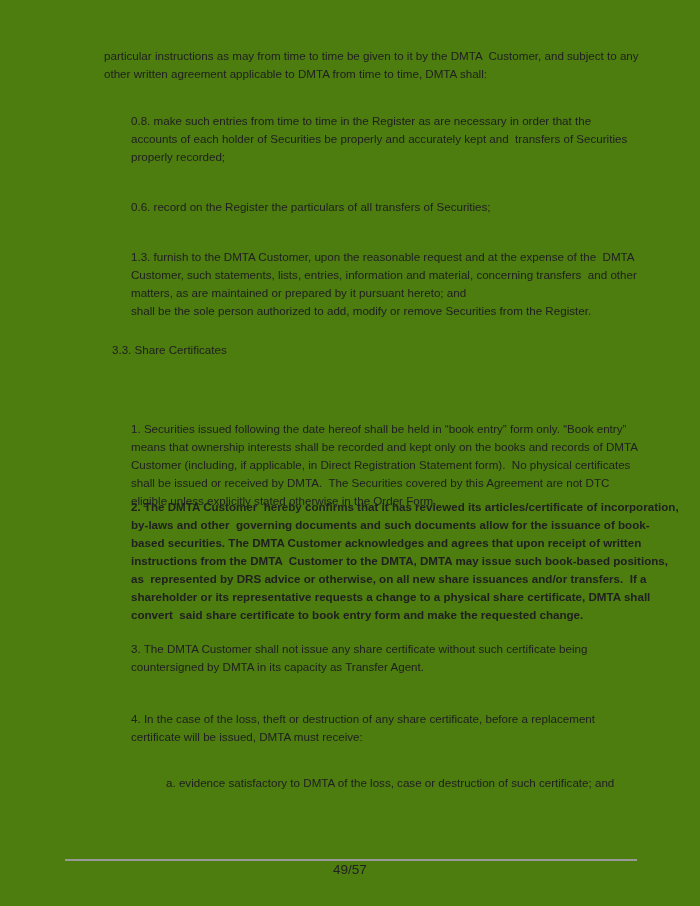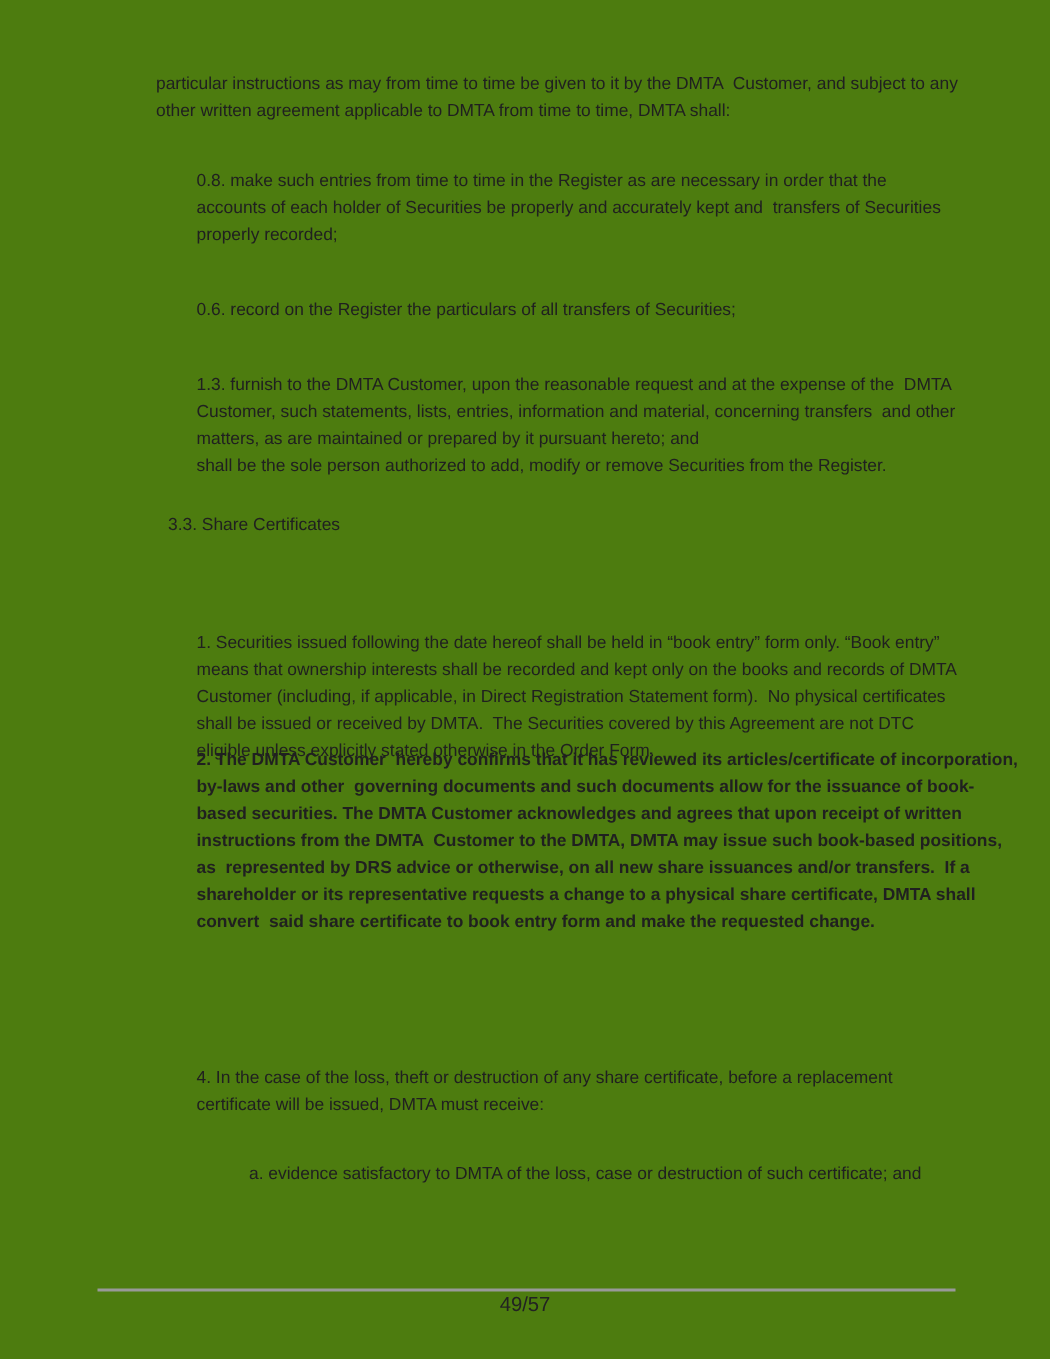--- a/index.html
+++ b/index.html
@@ -80,20 +80,22 @@
 eligible unless explicitly stated otherwise in the Order Form.</p>
 
   <p class="block clause-2">2. The DMTA Customer  hereby confirms that it has reviewed its articles/certificate of incorporation,
 by-laws and other  governing documents and such documents allow for the issuance of book-
 based securities. The DMTA Customer acknowledges and agrees that upon receipt of written
 instructions from the DMTA  Customer to the DMTA, DMTA may issue such book-based positions,
 as  represented by DRS advice or otherwise, on all new share issuances and/or transfers.  If a
 shareholder or its representative requests a change to a physical share certificate, DMTA shall
 convert  said share certificate to book entry form and make the requested change.</p>
 
+  <p class="block clause-3">3. The DMTA Customer shall not issue any share certificate without such certificate being
+countersigned by DMTA in its capacity as Transfer Agent.</p>
 
   <p class="block clause-4">4. In the case of the loss, theft or destruction of any share certificate, before a replacement
 certificate will be issued, DMTA must receive:</p>
 
   <p class="block clause-4a">a. evidence satisfactory to DMTA of the loss, case or destruction of such certificate; and</p>
 
   <div class="footer-divider"></div>
 
   <div class="page-number">49/57</div>
 

